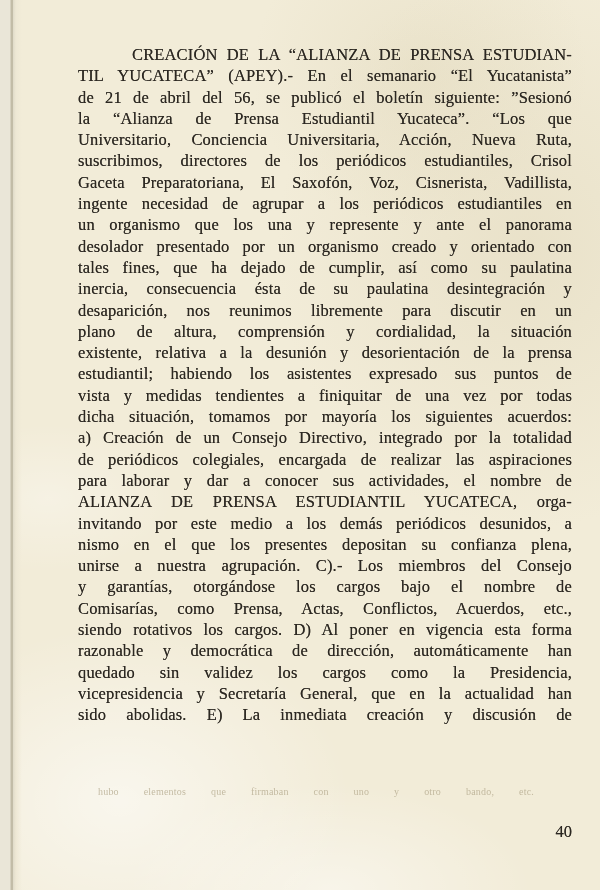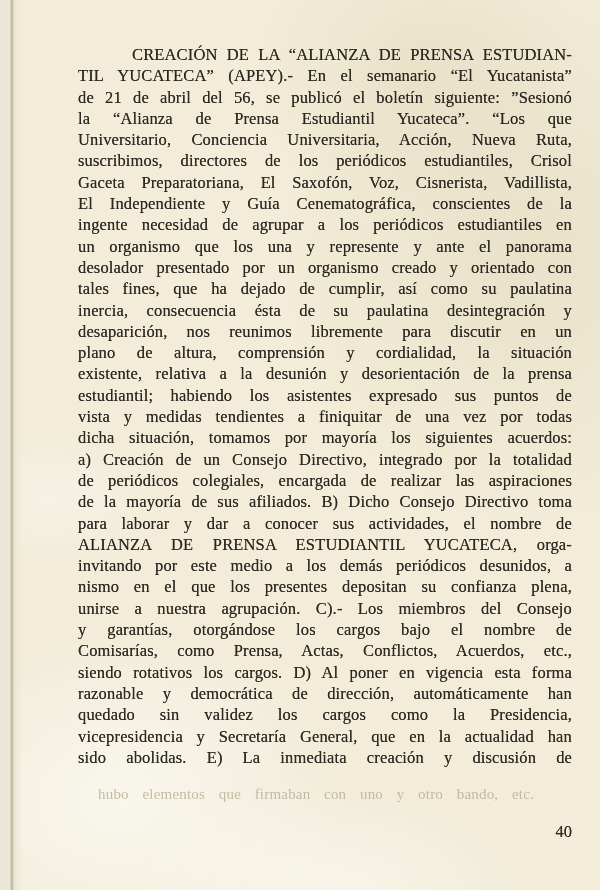--- a/index.html
+++ b/index.html
@@ -54,21 +54,21 @@
 
   .line.indent {
     padding-left: 54px;
   }
 
   .bleed-line {
     position: absolute;
     top: 786px;
     left: 98px;
     width: 436px;
-    font-size: 15px;
+    font-size: 10px;
     color: #b3a88c;
     opacity: 0.75;
     filter: blur(0.4px);
     text-align: justify;
     text-align-last: justify;
     letter-spacing: 0.2px;
   }
 
   .page-number {
     position: absolute;
@@ -87,35 +87,33 @@
 <div class="scan">
 
   <div class="text-block" id="text-block">
       <div class="line indent">CREACIÓN DE LA “ALIANZA DE PRENSA ESTUDIAN-</div>
       <div class="line">TIL YUCATECA” (APEY).- En el semanario “El Yucatanista”</div>
       <div class="line">de 21 de abril del 56, se publicó el boletín siguiente: ”Sesionó</div>
       <div class="line">la “Alianza de Prensa Estudiantil Yucateca”. “Los que</div>
       <div class="line">Universitario, Conciencia Universitaria, Acción, Nueva Ruta,</div>
       <div class="line">suscribimos, directores de los periódicos estudiantiles, Crisol</div>
       <div class="line">Gaceta Preparatoriana, El Saxofón, Voz, Cisnerista, Vadillista,</div>
-      <div class="line">El Independiente y Guía Cenematográfica, conscientes de la</div>
       <div class="line">ingente necesidad de agrupar a los periódicos estudiantiles en</div>
       <div class="line">un organismo que los una y represente y ante el panorama</div>
       <div class="line">desolador presentado por un organismo creado y orientado con</div>
       <div class="line">tales fines, que ha dejado de cumplir, así como su paulatina</div>
       <div class="line">inercia, consecuencia ésta de su paulatina desintegración y</div>
       <div class="line">desaparición, nos reunimos libremente para discutir en un</div>
       <div class="line">plano de altura, comprensión y cordialidad, la situación</div>
       <div class="line">existente, relativa a la desunión y desorientación de la prensa</div>
       <div class="line">estudiantil; habiendo los asistentes expresado sus puntos de</div>
       <div class="line">vista y medidas tendientes a finiquitar de una vez por todas</div>
       <div class="line">dicha situación, tomamos por mayoría los siguientes acuerdos:</div>
       <div class="line">a) Creación de un Consejo Directivo, integrado por la totalidad</div>
       <div class="line">de periódicos colegiales, encargada de realizar las aspiraciones</div>
-      <div class="line">de la mayoría de sus afiliados. B) Dicho Consejo Directivo toma</div>
       <div class="line">para laborar y dar a conocer sus actividades, el nombre de</div>
       <div class="line">ALIANZA DE PRENSA ESTUDIANTIL YUCATECA, orga-</div>
       <div class="line">invitando por este medio a los demás periódicos desunidos, a</div>
       <div class="line">nismo en el que los presentes depositan su confianza plena,</div>
       <div class="line">unirse a nuestra agrupación. C).- Los miembros del Consejo</div>
       <div class="line">y garantías, otorgándose los cargos bajo el nombre de</div>
       <div class="line">Comisarías, como Prensa, Actas, Conflictos, Acuerdos, etc.,</div>
       <div class="line">siendo rotativos los cargos. D) Al poner en vigencia esta forma</div>
       <div class="line">razonable y democrática de dirección, automáticamente han</div>
       <div class="line">quedado sin validez los cargos como la Presidencia,</div>

